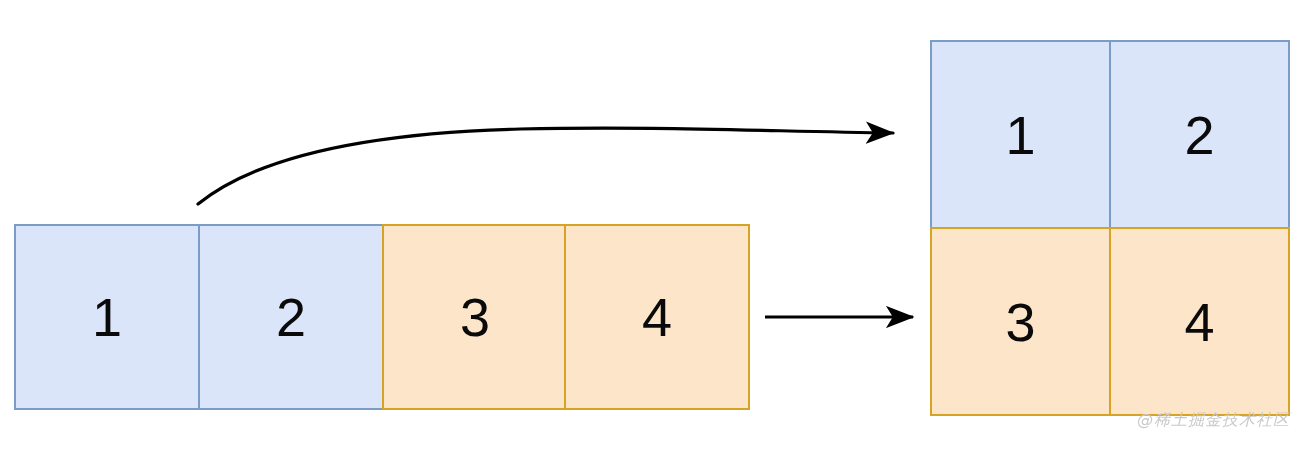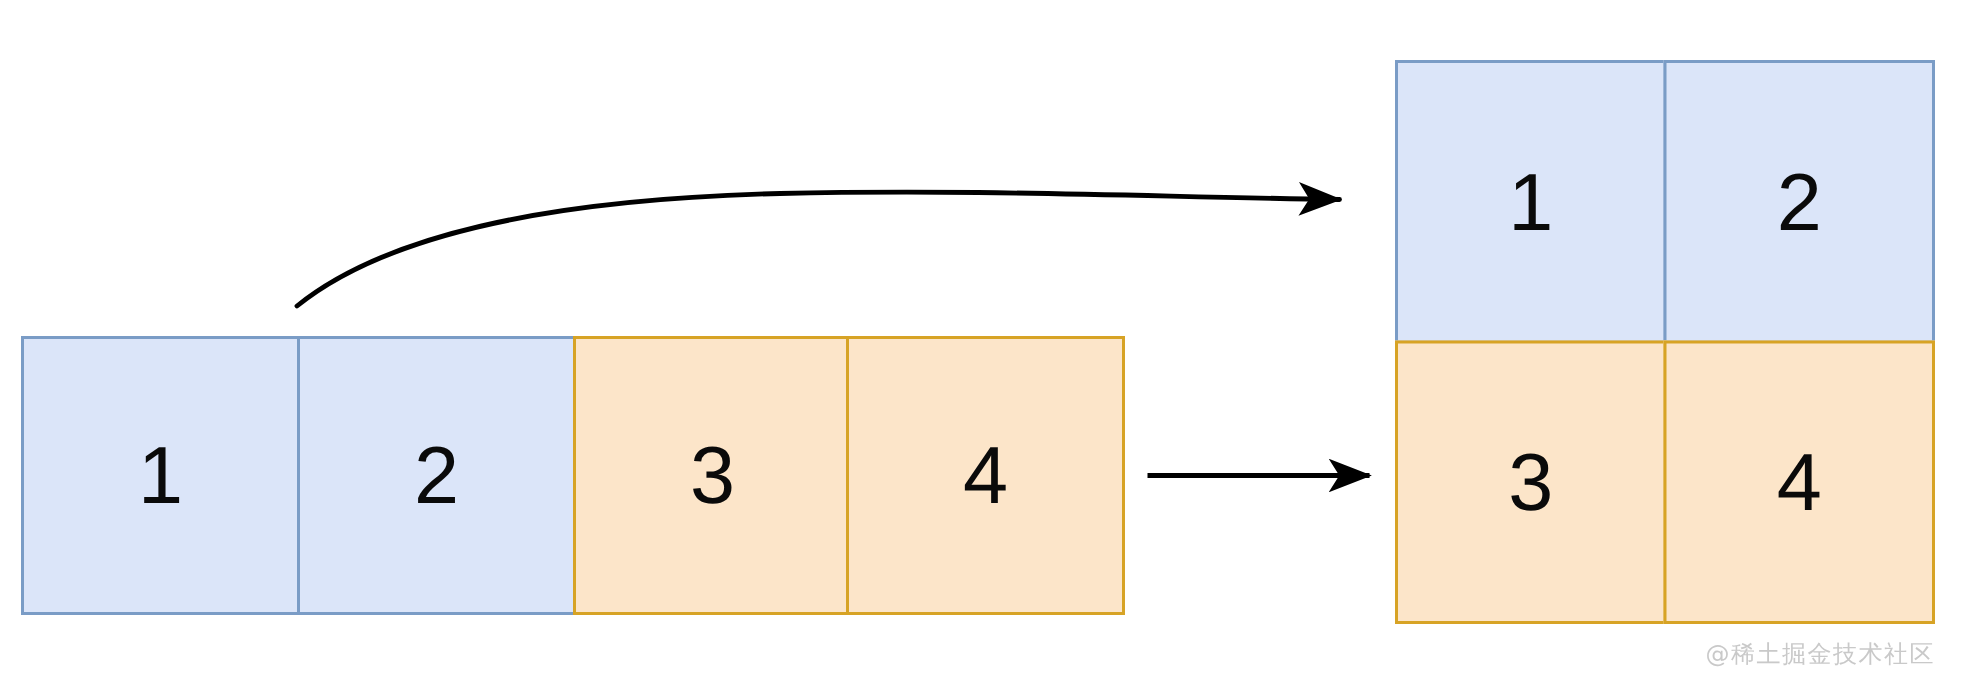--- a/index.html
+++ b/index.html
@@ -76,27 +76,28 @@
     top: 0;
     width: 1308px;
     height: 455px;
     pointer-events: none;
   }
 
   
   #watermark {
     position: absolute;
     right: 18px;
-    bottom: 8px;
+    bottom: 24px;
     font-size: 16px;
     color: #c9c9c9;
     letter-spacing: 1px;
     font-family: "DejaVu Sans", sans-serif;
     user-select: none;
     white-space: nowrap;
+    font-style: italic;
   }
 </style>
 </head>
 <body>
 
 <div id="canvas">
 
   <div id="source-array">
     <div id="src-cell-0" class="cell blue">1</div>
     <div id="src-cell-1" class="cell blue">2</div>

